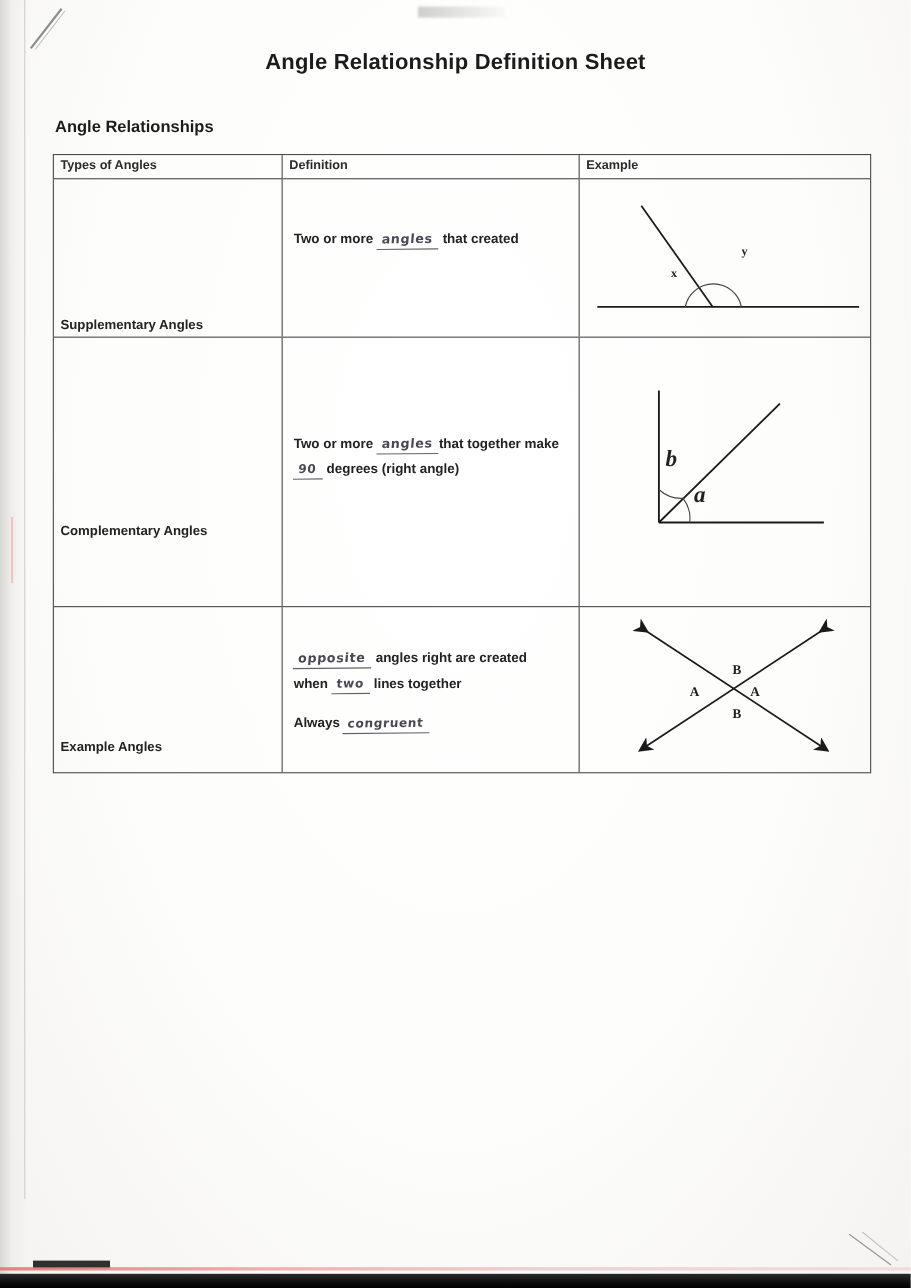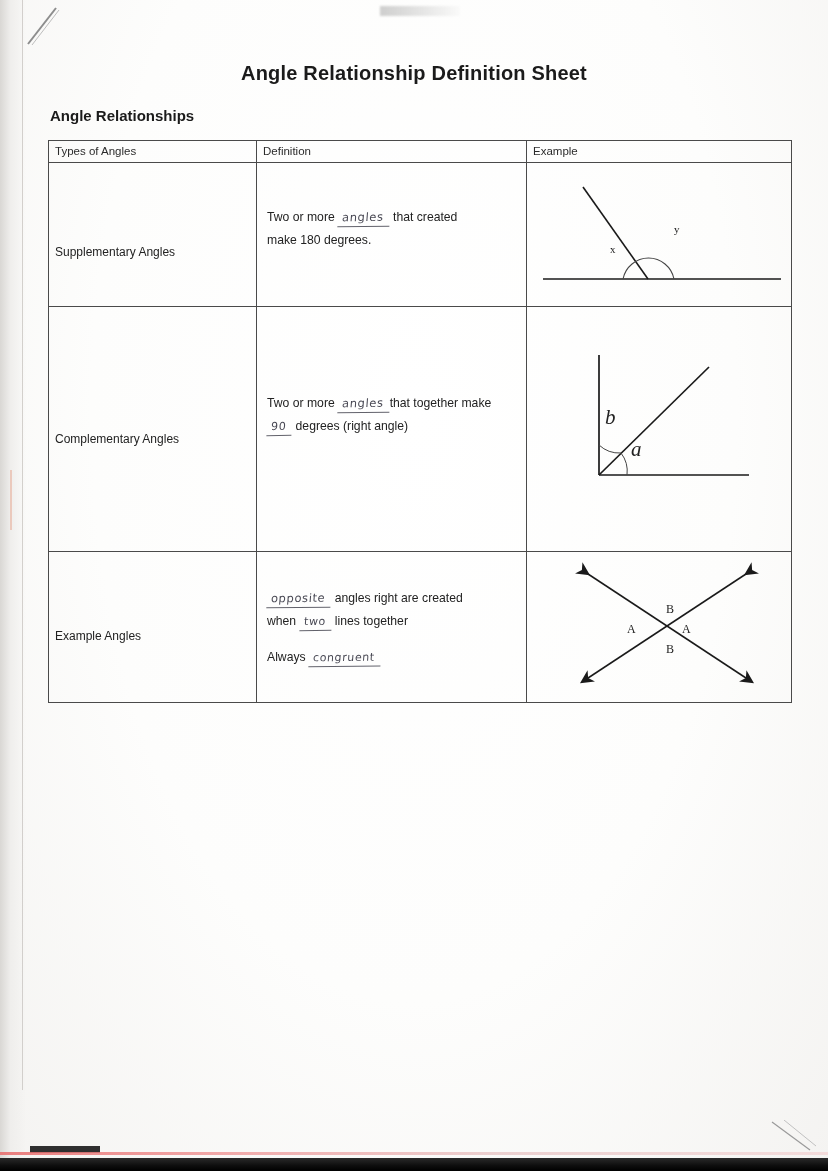--- a/index.html
+++ b/index.html
@@ -81,21 +81,21 @@
   }
   .corner-scratch {
     position: absolute;
     left: 770px; top: 1120px;
     width: 50px; height: 34px;
   }
 
   
   .doc-title {
     position: absolute;
-    left: 0; top: 62px;
+    left: 0; top: 46px;
     width: 828px;
     text-align: center;
     font-size: 20px;
     font-weight: bold;
     color: #1b1b1b;
     letter-spacing: 0.2px;
   }
   .section-title {
     position: absolute;
     left: 50px; top: 107px;
@@ -105,20 +105,21 @@
     text-align: center;
   }
 
   
   .table {
     position: absolute;
     left: 48px; top: 140px;
     width: 744px;
     border: 1px solid #4a4a4a;
     box-sizing: border-box;
+    font-weight: bold;
   }
   .trow {
     display: flex;
     border-bottom: 1px solid #4a4a4a;
     box-sizing: border-box;
   }
   .trow:last-child { border-bottom: none; }
   .c1 { width: 208px; box-sizing: border-box; border-right: 1px solid #4a4a4a; position: relative; }
   .c2 { width: 270px; box-sizing: border-box; border-right: 1px solid #4a4a4a; position: relative; }
   .c3 { width: 264px; box-sizing: border-box; position: relative; }
@@ -132,20 +133,21 @@
 
   .r1 { height: 144px; }
   .r2 { height: 245px; }
   .r3 { height: 150px; }
 
   .type-label {
     position: absolute;
     left: 6px;
     font-size: 12px;
     color: #222;
+    margin-top: 43px;
   }
   .r1 .type-label { top: 82px; }
   .r2 .type-label { top: 125px; text-align: right; }
   .r3 .type-label { top: 77px; }
 
   .defn {
     position: absolute;
     left: 10px;
     right: 8px;
     font-size: 12.2px;
@@ -216,21 +218,20 @@
 
     <div class="trow r1">
       <div class="c1">
         <div class="type-label">Supplementary Angles</div>
       </div>
       <div class="c2">
         <div class="defn">
           <span>Two or more</span>
           <span class="hw">angles</span>
           <span>that created</span>
-          <span class="line2">make 180 degrees.</span>
         </div>
       </div>
       <div class="c3">
         <div class="fig" style="left:8px; top:18px;">
           <svg width="250" height="110" viewBox="0 0 250 110">
             <line x1="8" y1="98" x2="246" y2="98" stroke="#1a1a1a" stroke-width="1.6"></line>
             <line x1="113" y1="98" x2="48" y2="6" stroke="#1a1a1a" stroke-width="1.6"></line>
             <path d="M 88 98 A 26 26 0 0 1 139 98" fill="none" stroke="#444" stroke-width="1.1"></path>
           </svg>
         </div>

